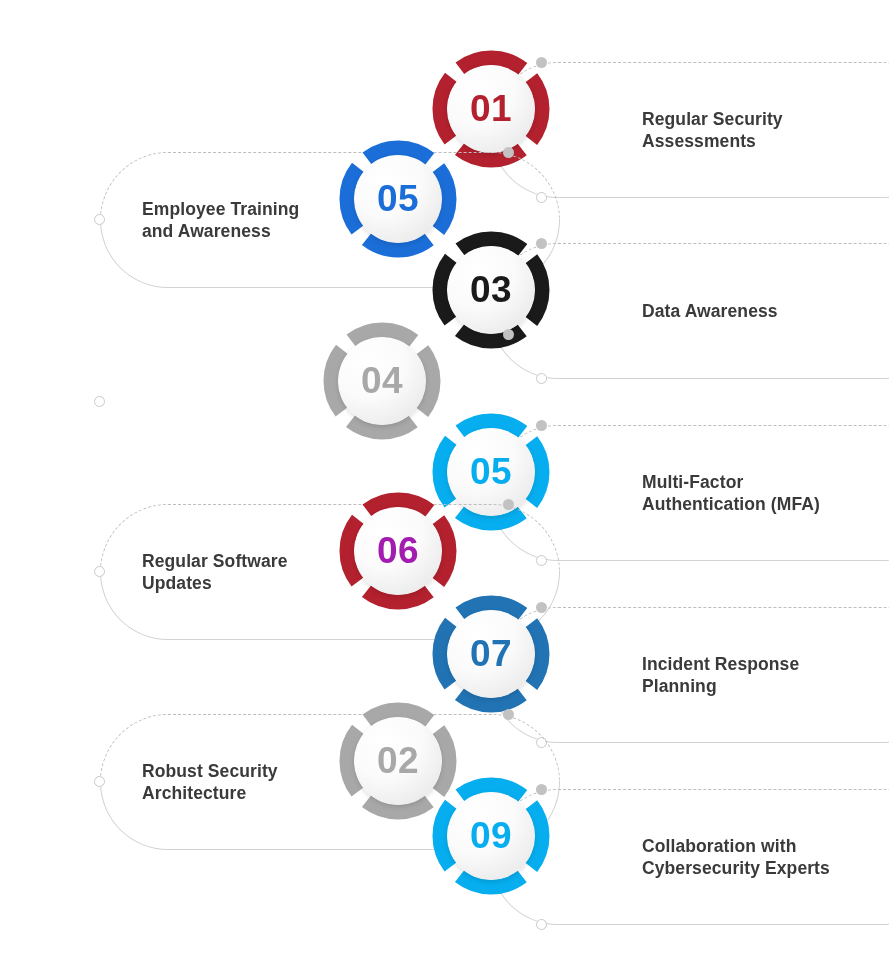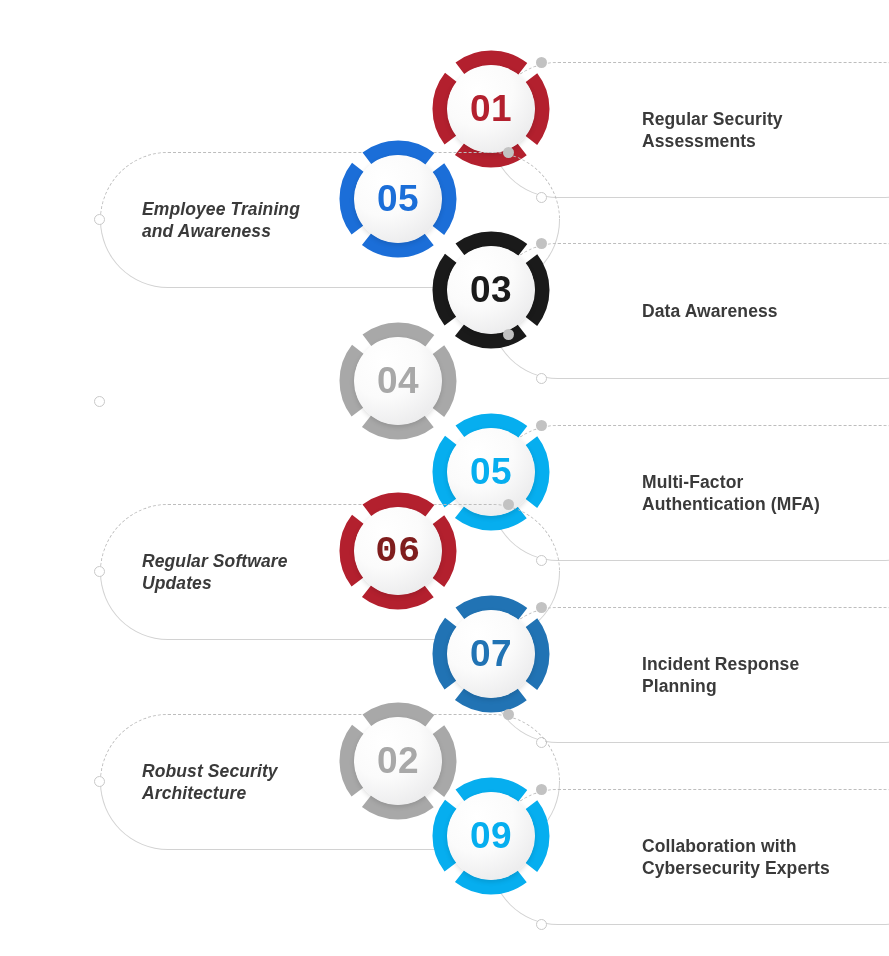--- a/index.html
+++ b/index.html
@@ -72,21 +72,21 @@
     position:absolute;
     top:50%;transform:translateY(-50%);
     font-size:17.5px;
     font-weight:bold;
     line-height:1.28;
     color:#3a3a3a;
     letter-spacing:.1px;
     white-space:pre-line;
   }
   .right .label{left:152px;text-align:left;}
-  .left  .label{left:42px;text-align:left;font-style:italic;}
+  .left  .label{left:42px;text-align:left;}
 
   
   .badge{
     position:absolute;
     top:10px;
     width:118px;height:118px;
   }
   .badge svg{position:absolute;inset:0;display:block;}
   .badge .inner{
     position:absolute;
@@ -153,21 +153,21 @@
           <circle cx="59" cy="59" r="51" fill="none" stroke="#1a1a1a" stroke-width="15" stroke-dasharray="67.11061266653972 13" stroke-dashoffset="73.61061266653972" transform="rotate(-45 59 59)"></circle>
         </svg>
         <div class="inner"></div>
         <div class="num" style="color: rgb(26, 26, 26);">03</div>
       </div>
     </div>
     <div class="row left" style="top: 312px;">
       <div class="dot-solid" style="top: 17px; left: 503px;"></div>
       <div class="dot-hollow" style="top: 84px; left: 94px;"></div>
       <div class="dot-hollow" style="top: 152px; left: 503px;"></div>
-      <div class="badge" style="left: 339px;">
+      <div class="badge" style="left: 323px;">
         <svg width="118" height="118" viewBox="0 0 118 118">
           <circle cx="59" cy="59" r="51" fill="none" stroke="#a8a8a8" stroke-width="15" stroke-dasharray="67.11061266653972 13" stroke-dashoffset="73.61061266653972" transform="rotate(-45 59 59)"></circle>
         </svg>
         <div class="inner"></div>
         <div class="num" style="color: rgb(168, 168, 168);">04</div>
       </div>
     </div>
     <div class="row right" style="top: 403px;">
       <div class="capsule" style="left: 490px;">
         <div class="cap-top"></div>
@@ -193,21 +193,21 @@
 Updates</div>
       </div>
       <div class="dot-solid" style="top: 17px; left: 503px;"></div>
       <div class="dot-hollow" style="top: 84px; left: 94px;"></div>
       <div class="dot-hollow" style="top: 152px; left: 503px;"></div>
       <div class="badge" style="left: 339px;">
         <svg width="118" height="118" viewBox="0 0 118 118">
           <circle cx="59" cy="59" r="51" fill="none" stroke="#b3202e" stroke-width="15" stroke-dasharray="67.11061266653972 13" stroke-dashoffset="73.61061266653972" transform="rotate(-45 59 59)"></circle>
         </svg>
         <div class="inner"></div>
-        <div class="num" style="color: #7f1d1d; font-family: Liberation Mono, monospace;">06</div>
+        <div class="num" style="color: #a21caf;">06</div>
       </div>
     </div>
     <div class="row right" style="top: 585px;">
       <div class="capsule" style="left: 490px;">
         <div class="cap-top"></div>
         <div class="cap-bot"></div>
         <div class="label">Incident Response
 Planning</div>
       </div>
       <div class="dot-solid" style="top: 17px; left: 536px;"></div>

